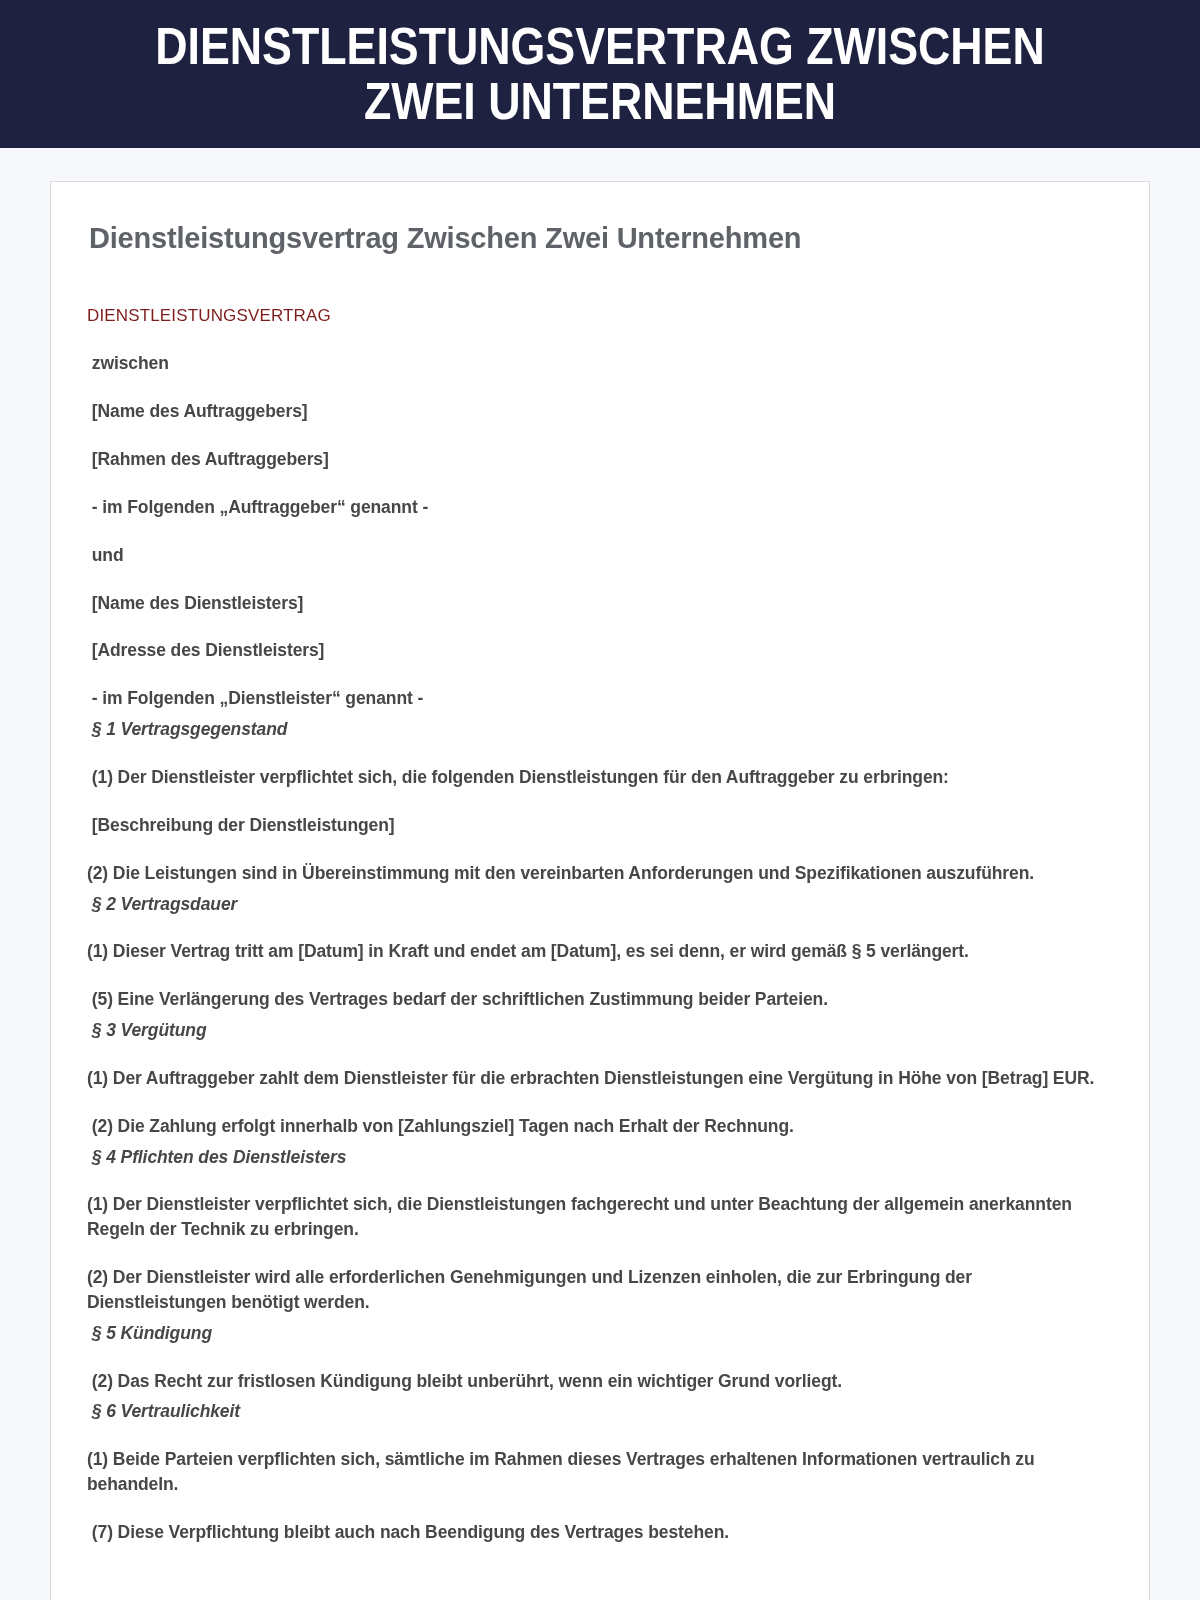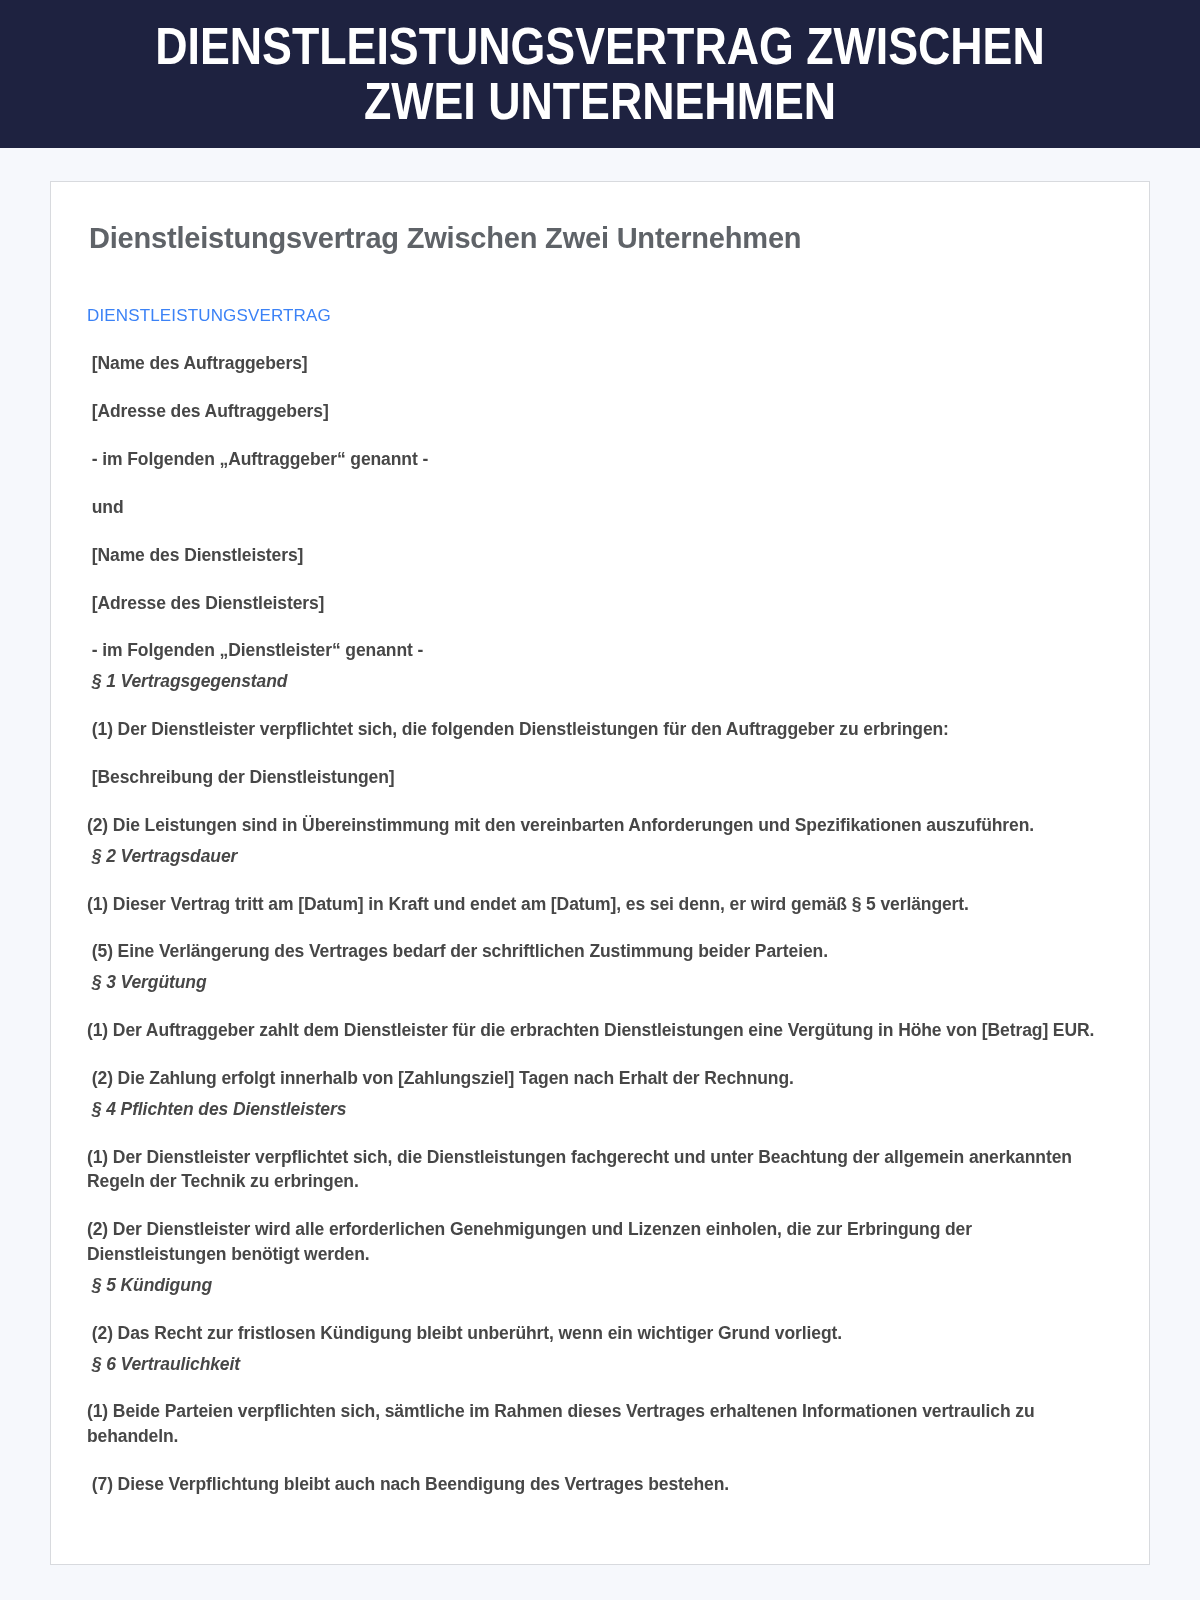--- a/index.html
+++ b/index.html
@@ -78,21 +78,21 @@
     font-size: 17.5px;
     font-weight: bold;
     line-height: 1.42;
     color: #474747;
     margin: 0 0 23px 0;
     letter-spacing: -0.1px;
     white-space: pre-wrap;
   }
   .doc-line.intro {
     font-weight: normal;
-    color: #3b82f6;
+    color: #7f1d1d;
     letter-spacing: 0.15px;
     font-size: 17px;
     margin-top: 48px;
   }
   
   .doc-line.section-head {
     margin-top: -17px;
     margin-bottom: 23px;
     font-style: italic;
   }
@@ -104,22 +104,23 @@
 
   <header class="masthead">
     <h1 class="masthead-title">Dienstleistungsvertrag zwischen zwei Unternehmen</h1>
   </header>
 
   <main class="main">
     <article class="doc-card">
       <h2 class="doc-title">Dienstleistungsvertrag Zwischen Zwei Unternehmen</h2>
       <div class="doc-body">
           <p class="doc-line intro">DIENSTLEISTUNGSVERTRAG</p>
+          <p class="doc-line"> zwischen</p>
           <p class="doc-line"> [Name des Auftraggebers]</p>
-          <p class="doc-line"> [Adresse des Auftraggebers]</p>
+          <p class="doc-line"> [Rahmen des Auftraggebers]</p>
           <p class="doc-line"> - im Folgenden „Auftraggeber“ genannt -</p>
           <p class="doc-line"> und</p>
           <p class="doc-line"> [Name des Dienstleisters]</p>
           <p class="doc-line"> [Adresse des Dienstleisters]</p>
           <p class="doc-line"> - im Folgenden „Dienstleister“ genannt -</p>
           <p class="doc-line section-head"> § 1 Vertragsgegenstand</p>
           <p class="doc-line"> (1) Der Dienstleister verpflichtet sich, die folgenden Dienstleistungen für den Auftraggeber zu erbringen:</p>
           <p class="doc-line"> [Beschreibung der Dienstleistungen]</p>
           <p class="doc-line">(2) Die Leistungen sind in Übereinstimmung mit den vereinbarten Anforderungen und Spezifikationen auszuführen.</p>
           <p class="doc-line section-head"> § 2 Vertragsdauer</p>

